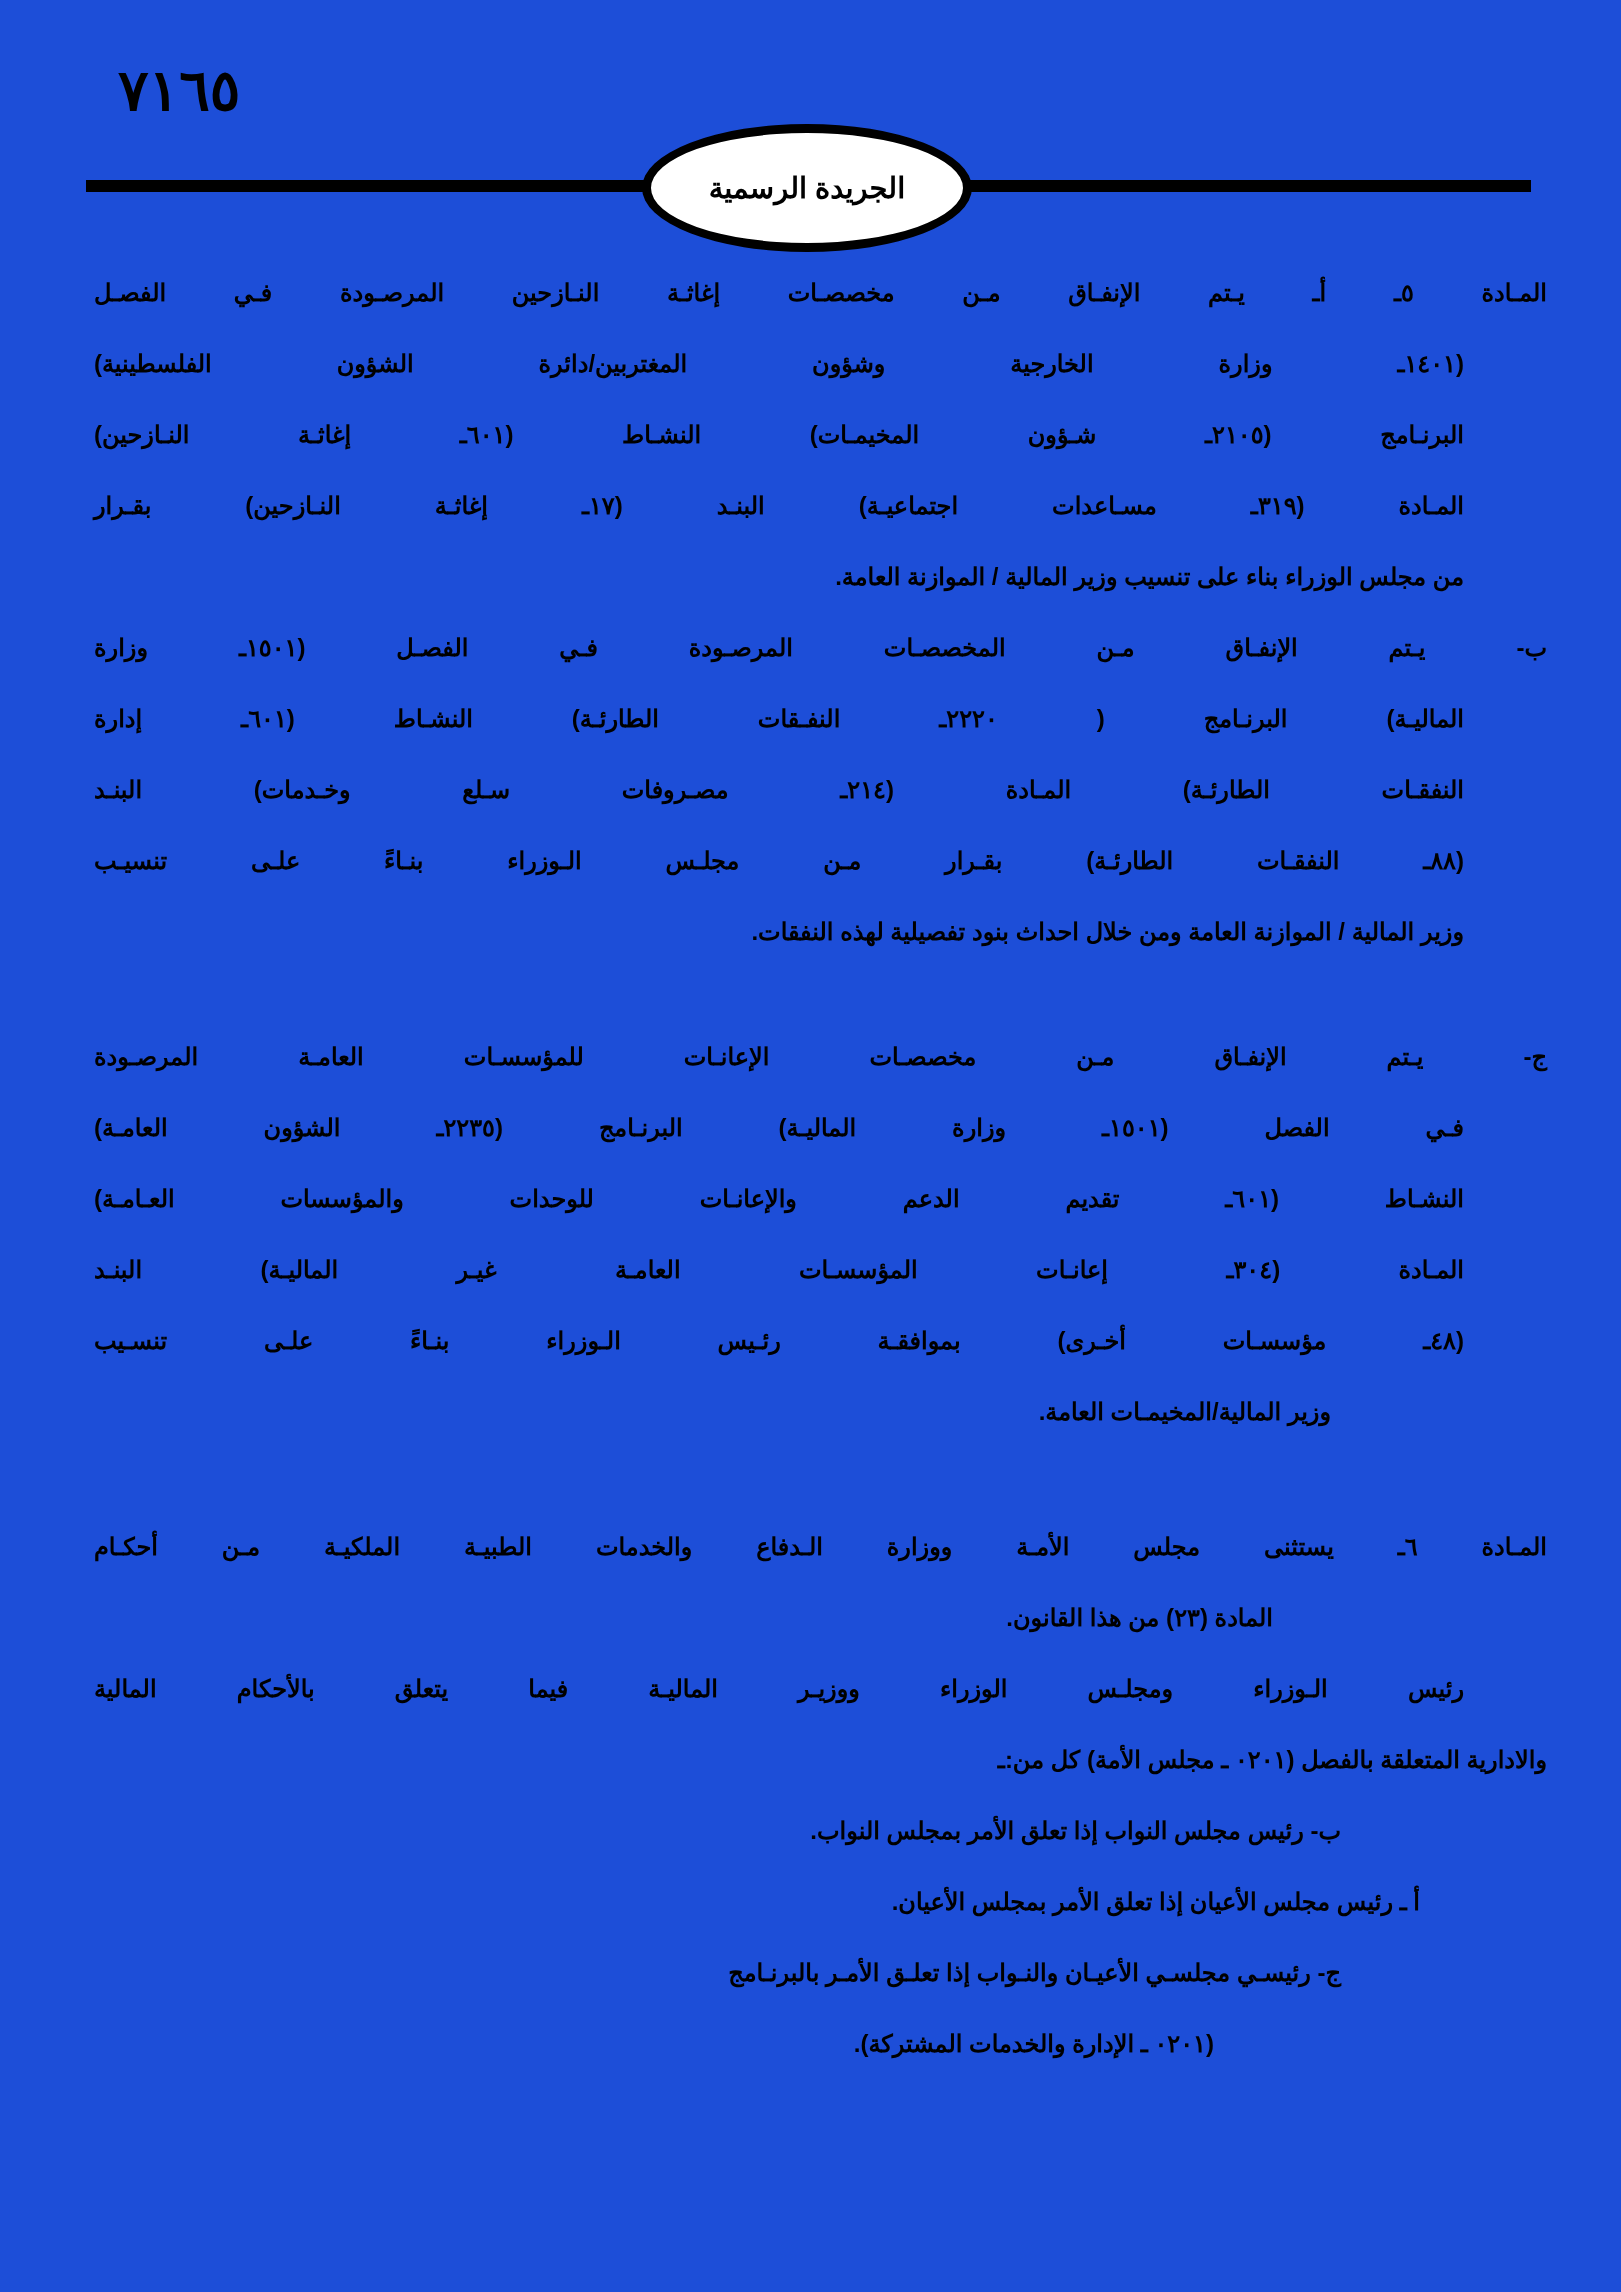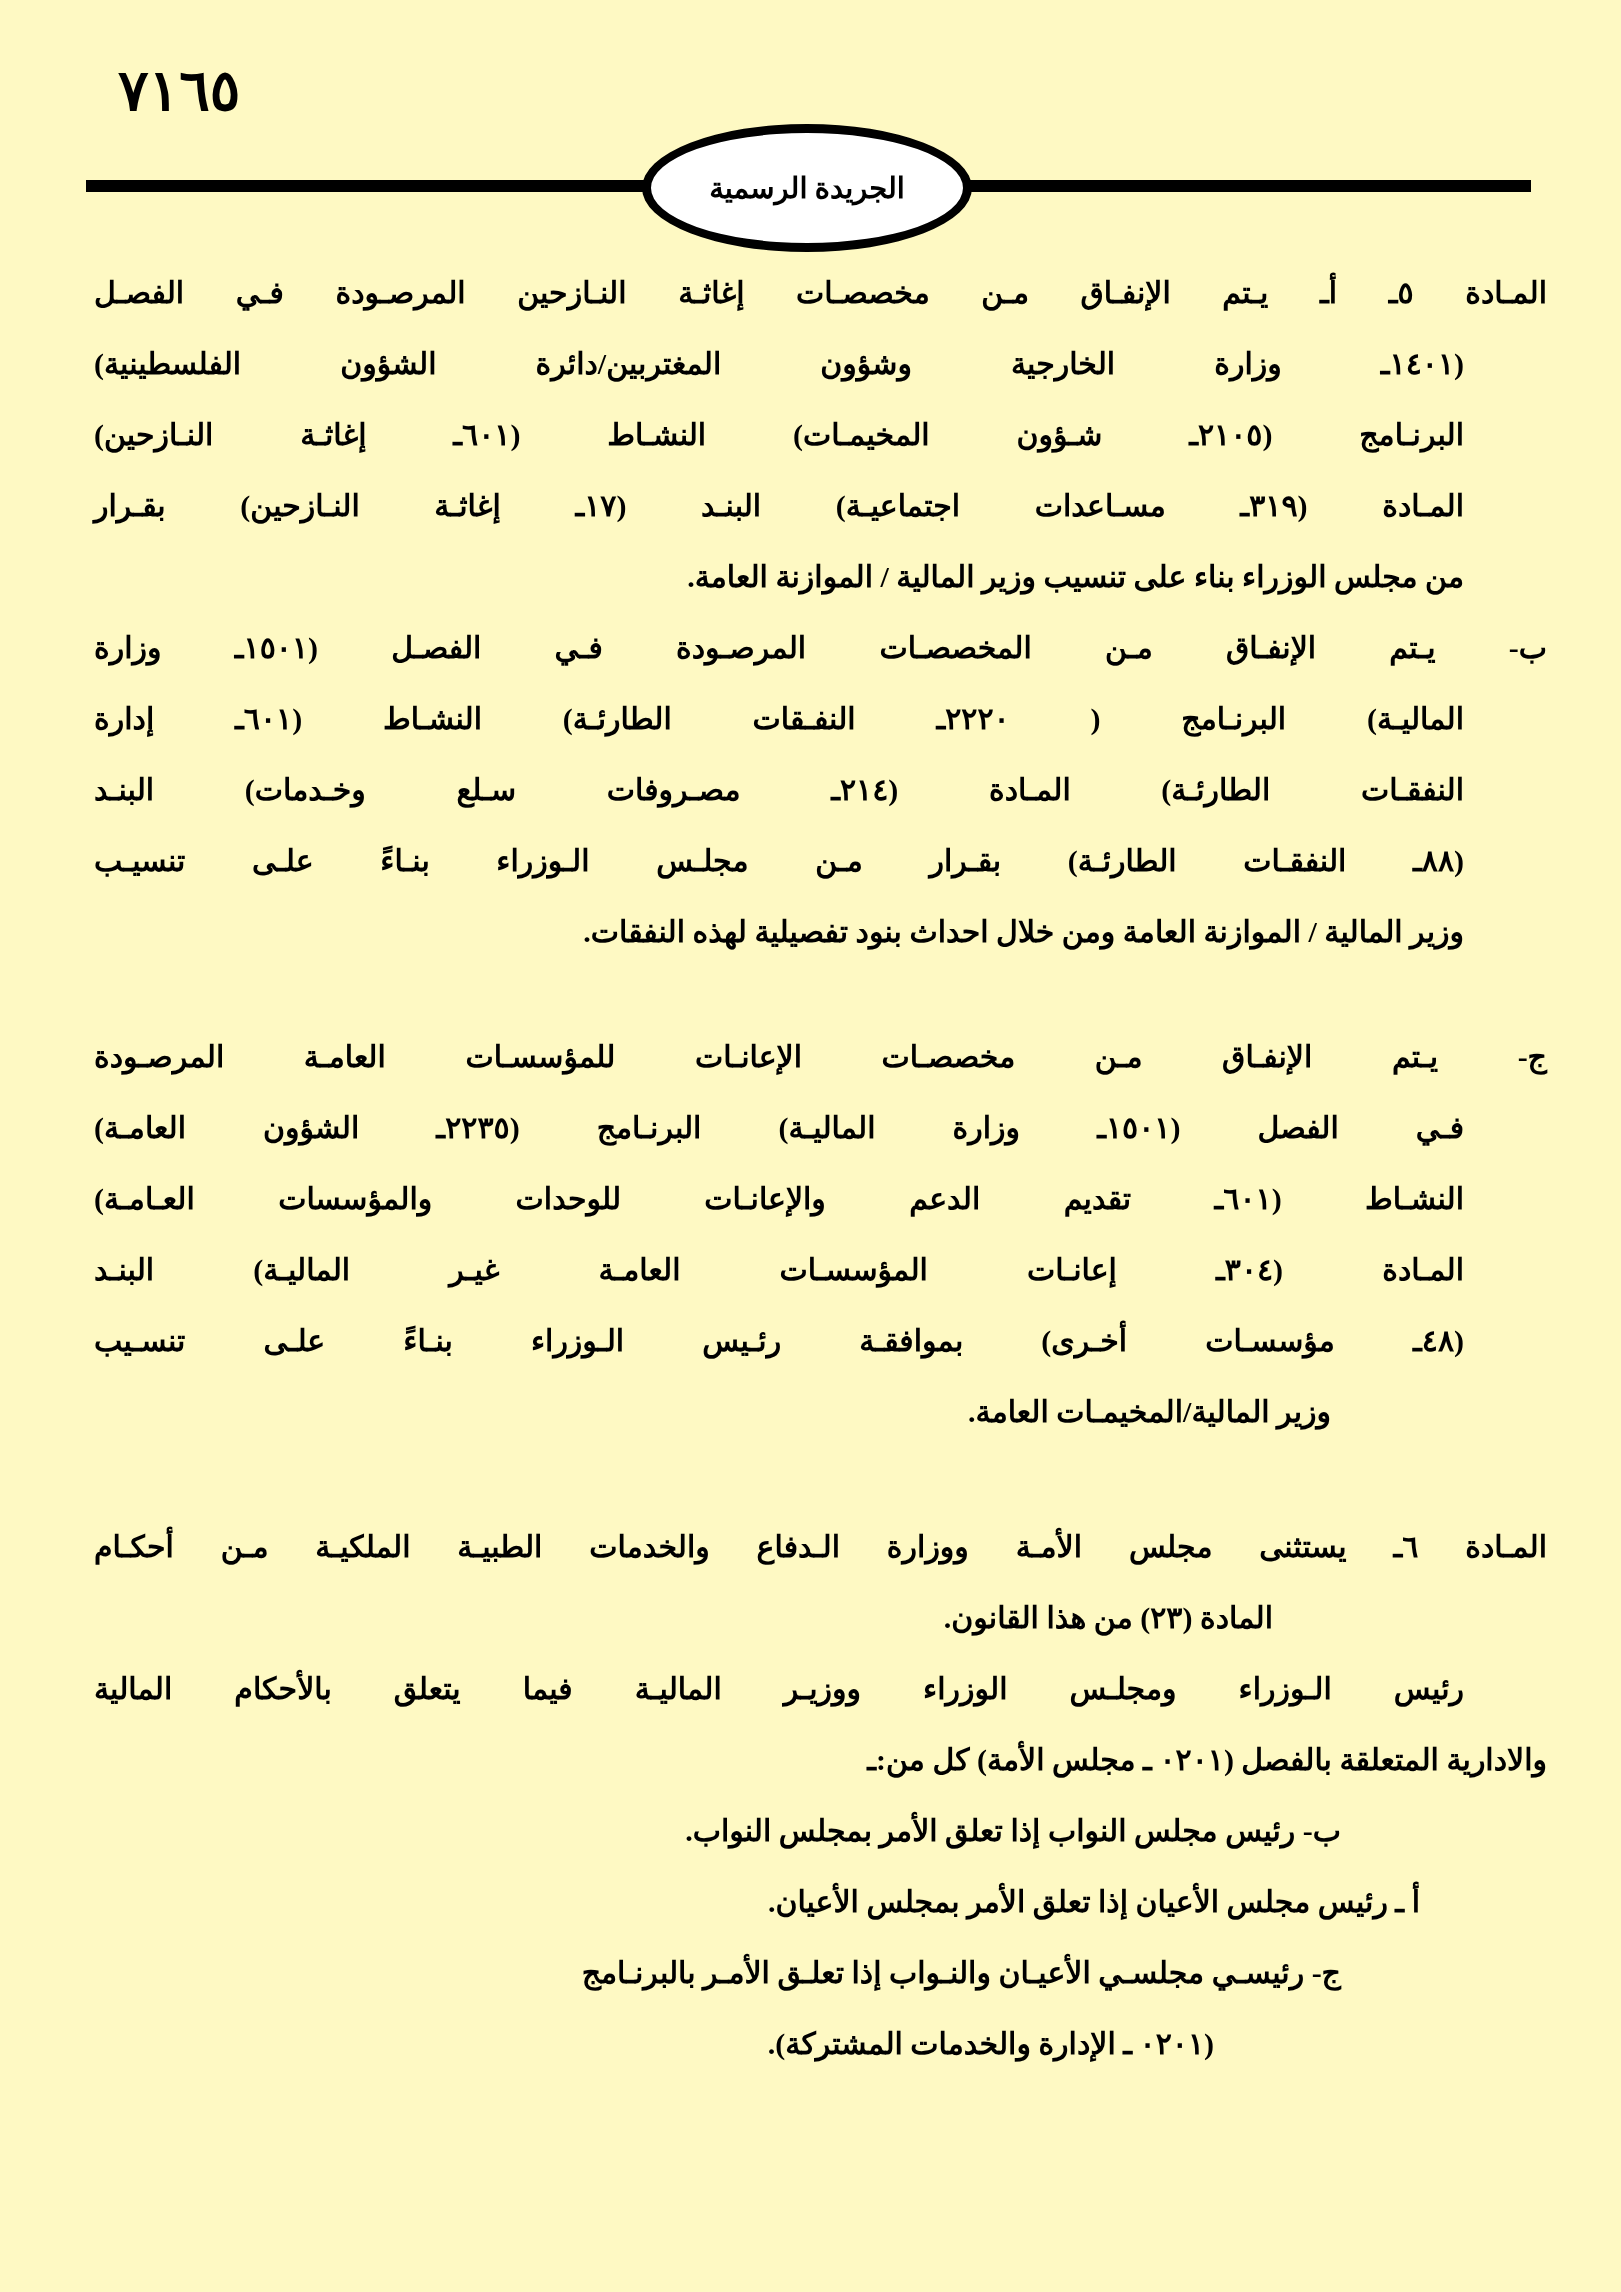--- a/index.html
+++ b/index.html
@@ -5,23 +5,23 @@
   html, body {
     margin: 0;
     padding: 0;
     background: #e8e8e8;
   }
   .page {
     position: relative;
     width: 1621px;
     height: 2293px;
     margin: 0 auto;
-    background: #fef9c3;
+    background: #1d4ed8;
     overflow: hidden;
-    font-family: Liberation Serif, serif;
+    font-family: Liberation Sans, sans-serif;
     color: #000;
   }
   
   .pagenum {
     position: absolute;
     top: 57px;
     left: 118px;
     font-size: 57px;
     font-weight: bold;
     letter-spacing: 5.9px;
@@ -53,21 +53,21 @@
     font-size: 29px;
     font-weight: bold;
   }
   
   .docbody {
     position: absolute;
     top: 257px;
     right: 74px;
     left: 94px;
     direction: rtl;
-    font-size: 30px;
+    font-size: 24px;
     font-weight: bold;
     line-height: 71px;
   }
   .ln {
     white-space: normal;
   }
   .jf {                       
     text-align: justify;
     text-align-last: justify;
   }

